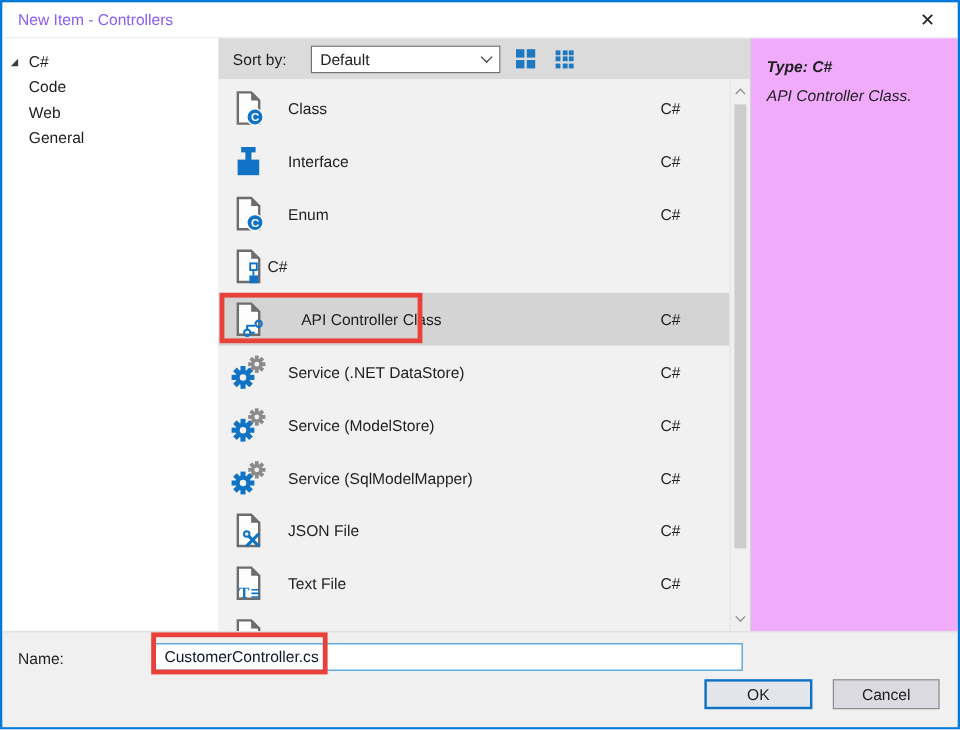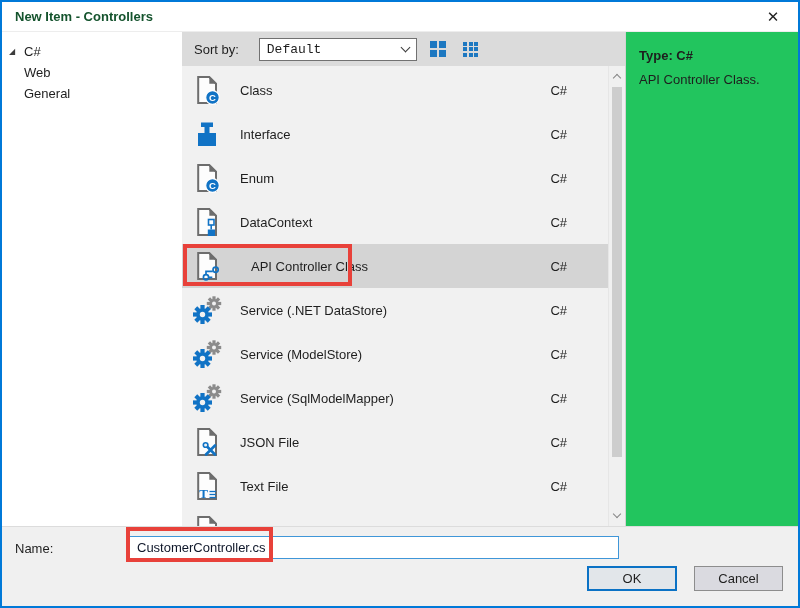--- a/index.html
+++ b/index.html
@@ -5,38 +5,38 @@
   * { margin:0; padding:0; box-sizing:border-box; }
   html,body { background:#fff; }
   body { font-family:"Liberation Sans", sans-serif; font-size:13px; color:#1e1e1e; }
 
   .dialog { position:relative; width:800px; height:608px; border:2px solid #0079d8;
             background:#f0f0f0; overflow:hidden; }
 
   
   .titlebar { height:30px; background:#ffffff; display:flex; align-items:center;
               padding:0 10px 0 13px; border-bottom:1px solid #ededed; }
-  .title { flex:1; font-size:13px; color:#14532d;font-weight:bold; }
+  .title { flex:1; font-size:13px; color:#8b5cf6; }
   .close-btn { width:30px; height:26px; display:flex; align-items:center; justify-content:center;
                font-size:15px; color:#222; cursor:default; }
 
   
   .body { display:flex; height:494px; }
 
   .tree { width:180px; background:#ffffff; padding-top:9px; }
   .tree-item { position:relative; height:21px; line-height:21px; padding-left:22px; }
   .tree-arrow { position:absolute; left:7px; top:0px; font-size:8px; color:#3c3c3c; }
 
   .main { width:443px; display:flex; flex-direction:column; }
 
   .sortbar { height:34px; background:#dbdbdb; display:flex; align-items:center; padding-left:12px; }
   .sort-label { margin-right:20px; }
   .dropdown { width:158px; height:23px; background:#fff; border:1px solid #717171;
               display:flex; align-items:center; padding:0 7px; }
-  .dropdown .dd-text { flex:1;font-family:Liberation Mono, monospace; }
+  .dropdown .dd-text { flex:1; }
   .chev { width:7px; height:7px; border-right:1.5px solid #3c3c3c; border-bottom:1.5px solid #3c3c3c;
           transform:rotate(45deg); margin-top:-4px; }
   .vbtn { width:24px; height:22px; display:flex; align-items:center; justify-content:center; margin-left:9px; }
   .grid2 { display:grid; grid-template-columns:7px 7px; grid-template-rows:7px 7px; gap:2px; }
   .grid3 { display:grid; grid-template-columns:repeat(3,4px); grid-template-rows:repeat(3,4px); gap:1.5px; }
   .grid2 span, .grid3 span { background:#1d78c1; display:block; }
 
   .listwrap { flex:1; background:#f1f1f1; display:flex; overflow:hidden; }
   .items { flex:1; padding-top:2px; overflow:hidden; }
   .row { height:44px; display:flex; align-items:center; padding:0 41px 0 9px; }
@@ -49,21 +49,21 @@
                position:relative; }
   .sb-arrow { position:absolute; left:0; width:16px; height:16px; display:flex;
               align-items:center; justify-content:center; }
   .sb-up { top:2px; } .sb-down { bottom:3px; }
   .chev-up { width:6px; height:6px; border-left:1.5px solid #868686; border-top:1.5px solid #868686;
              transform:rotate(45deg); margin-top:3px; }
   .chev-dn { width:6px; height:6px; border-left:1.5px solid #868686; border-top:1.5px solid #868686;
              transform:rotate(225deg); margin-bottom:3px; }
   .sb-thumb { position:absolute; left:3px; top:21px; width:10px; height:370px; background:#cdcdcd; }
 
-  .rightpanel { width:173px; background:#22c55e; border-left:1px solid #d2d2d2; padding:16px 0 0 13px; }
+  .rightpanel { width:173px; background:#f0abfc; border-left:1px solid #d2d2d2; padding:16px 0 0 13px;font-style:italic; }
   .type-line { font-weight:bold; margin-bottom:9px; }
   .desc-line { color:#1e1e1e; }
 
   
   .bottom { position:relative; height:78px; background:#f0f0f0; border-top:1px solid #dcdcdc; }
   .name-label { position:absolute; left:13px; top:14px; }
   .name-input { position:absolute; left:125px; top:9px; width:492px; height:23px;
                 border:1px solid #3f96d8; background:#fff; padding:0 6px 0 9px;
                 font-family:"Liberation Sans", sans-serif; font-size:13px; color:#0f172a; outline:none; }
   .btn { position:absolute; top:39px; height:25px; display:flex; align-items:center;
@@ -83,20 +83,21 @@
 
   <div class="titlebar">
     <div class="title">New Item - Controllers</div>
     <div class="close-btn">✕</div>
   </div>
 
   <div class="body">
 
     <div class="tree">
         <div class="tree-item"><span class="tree-arrow">◢</span><span>C#</span></div>
+        <div class="tree-item"><span>Code</span></div>
         <div class="tree-item"><span>Web</span></div>
         <div class="tree-item"><span>General</span></div>
       </div>
 
     <div class="main">
       <div class="sortbar">
         <span class="sort-label">Sort by:</span>
         <div class="dropdown">
           <span class="dd-text">Default</span>
           <span class="chev"></span>
@@ -156,21 +157,20 @@
               <span class="lang">C#</span>
             </div>
             <div class="row">
               <span class="icon"><svg width="32" height="32" viewBox="0 0 32 32">
                   <path d="M7.2 3h11.1L25 9.7V29H7.2z" fill="#fdfdfd" stroke="#6d6d6d" stroke-width="2"></path>
                   <path d="M18.3 3l6.7 6.7h-6.7z" fill="#6d6d6d"></path>
                   <rect x="17.5" y="13.5" width="5.5" height="5.5" fill="#fff" stroke="#1173c5" stroke-width="1.6"></rect>
                   <line x1="20.2" y1="19" x2="20.2" y2="23.5" stroke="#1173c5" stroke-width="1.6"></line>
                   <rect x="16.8" y="23.5" width="7.2" height="6.5" fill="#1173c5"></rect>
                 </svg></span>
-              <span class="label">DataContext</span>
               <span class="lang">C#</span>
             </div>
             <div class="row selected">
               <span class="icon"><svg width="32" height="32" viewBox="0 0 32 32">
                   <path d="M7.2 3h11.1L25 9.7V29H7.2z" fill="#fdfdfd" stroke="#6d6d6d" stroke-width="2"></path>
                   <path d="M18.3 3l6.7 6.7h-6.7z" fill="#6d6d6d"></path>
                   <circle cx="15" cy="27.3" r="2.6" fill="none" stroke="#1173c5" stroke-width="1.7"></circle>
                   <circle cx="24.6" cy="19.8" r="2.6" fill="none" stroke="#1173c5" stroke-width="1.7"></circle>
                   <path d="M15 24.6V21.4h6.8M17.7 27.3h3.6" fill="none" stroke="#1173c5" stroke-width="1.7"></path>
                 </svg></span>

